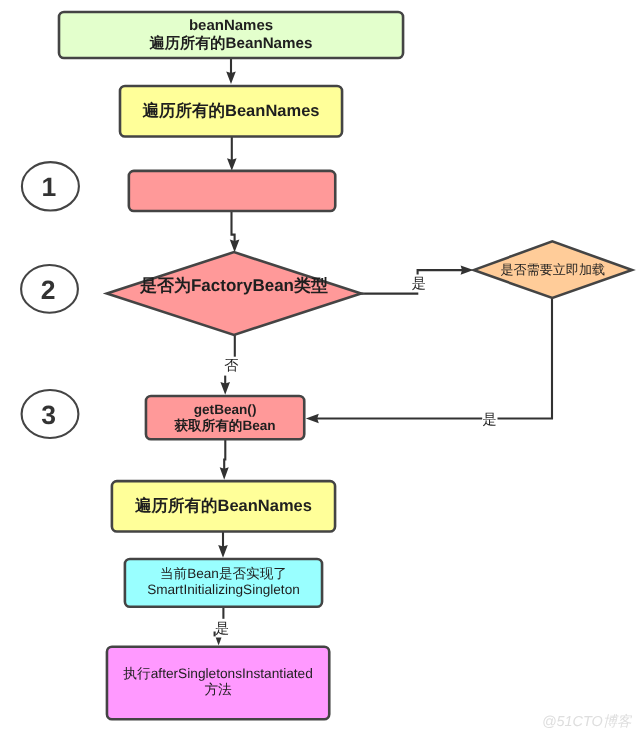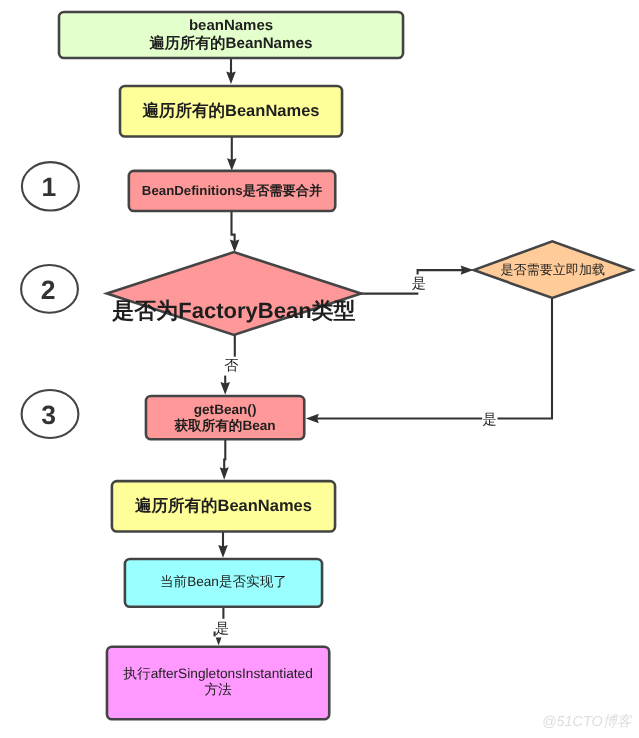--- a/index.html
+++ b/index.html
@@ -75,25 +75,22 @@
     <div>
       <span style="font-size:15px;">beanNames</span>
       <span>遍历所有的BeanNames</span>
     </div>
   </div>
 
   <div class="lbl bold" style="left:120px;top:86px;width:222.05px;height:50.5px;font-size:16.5px;">
     <span>遍历所有的BeanNames</span>
   </div>
 
-  <div class="lbl bold" style="left:128.85px;top:170.85px;width:206.4px;height:40.15px;font-size:13.25px;">
-    <span>BeanDefinitions是否需要合并</span>
-  </div>
 
-  <div class="lbl bold" style="left:106.9px;top:270px;width:254.2px;height:82.8px;font-size:22px;">
+  <div class="lbl bold" style="left:106.9px;top:245px;width:254.2px;height:82.8px;font-size:17px;">
     <span>是否为FactoryBean类型</span>
   </div>
 
   <div class="lbl bold" style="left:145.95px;top:396px;width:158.3px;height:43.2px;font-size:13.6px;">
     <div>
       <span>getBean()</span>
       <span>获取所有的Bean</span>
     </div>
   </div>
 
@@ -101,20 +98,21 @@
     <span>是否需要立即加载</span>
   </div>
 
   <div class="lbl bold" style="left:111.9px;top:481.1px;width:223.15px;height:50.35px;font-size:16.5px;">
     <span>遍历所有的BeanNames</span>
   </div>
 
   <div class="lbl" style="left:124.9px;top:558.95px;width:197.15px;height:47px;font-size:13.6px;">
     <div>
       <span>当前Bean是否实现了</span>
+      <span>SmartInitializingSingleton</span>
     </div>
   </div>
 
   <div class="lbl" style="left:106.95px;top:646.75px;width:222.3px;height:70px;font-size:13.7px;">
     <div>
       <span>执行afterSingletonsInstantiated</span>
       <span>方法</span>
     </div>
   </div>
 

